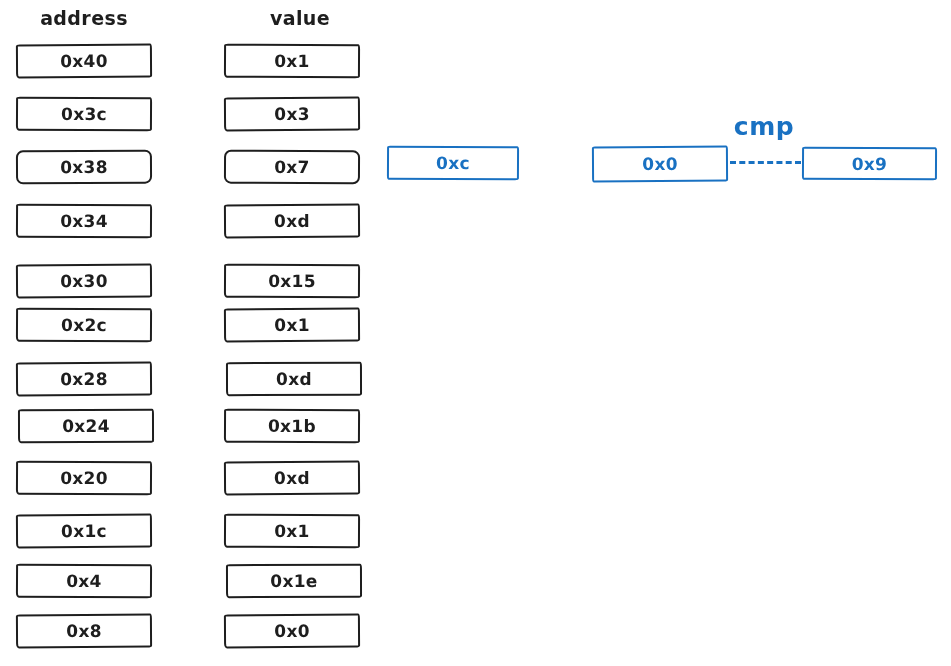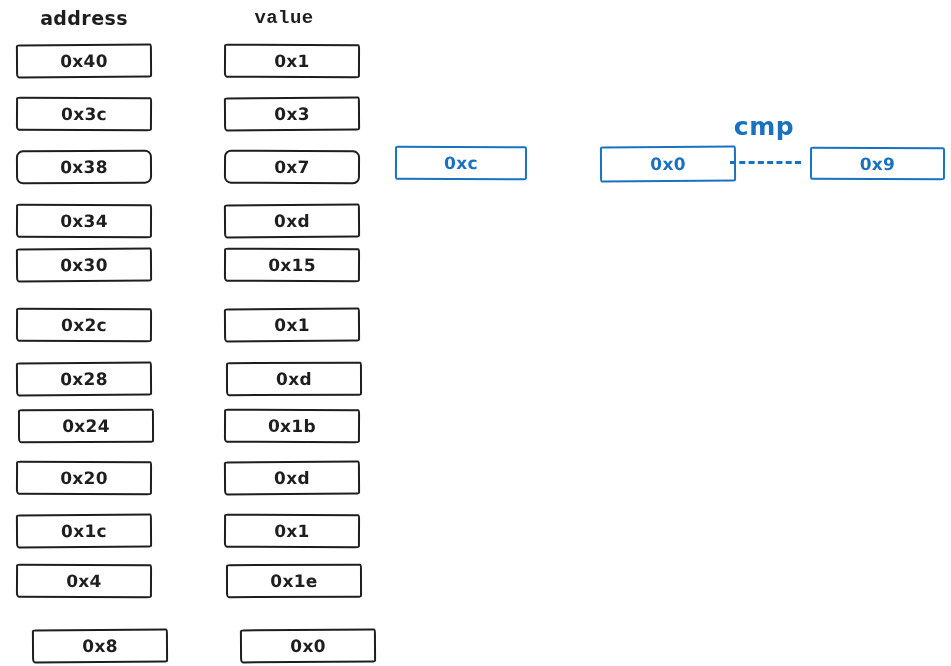--- a/index.html
+++ b/index.html
@@ -25,21 +25,21 @@
     position: absolute;
     top: 6px;
     height: 24px;
     font-size: 19px;
     letter-spacing: 0.4px;
     text-align: center;
     line-height: 24px;
     color: var(--ink);
   }
   .col-header.addr { left: 16px; width: 136px; }
-  .col-header.val  { left: 216px; width: 136px; font-family: Liberation Mono, monospace; }
+  .col-header.val  { left: 232px; width: 136px; }
 
   .cell {
     position: absolute;
     height: 34px;
     border: 2.5px solid var(--ink);
     background: var(--canvas-bg);
     display: flex;
     align-items: center;
     justify-content: center;
     font-size: 17px;
@@ -47,40 +47,39 @@
     
     border-radius: 4px 2px 5px 3px / 2px 5px 2px 5px;
   }
   .cell.addr { left: 16px;  width: 136px; }
   .cell.val  { left: 224px; width: 136px; }
 
   .r0  { top: 44px; }
   .r1  { top: 97px; }
   .r2  { top: 150px; border-radius: 7px; }
   .r3  { top: 204px; }
-  .r4  { top: 248px; }
+  .r4  { top: 264px; }
   .r5  { top: 308px; }
   .r6  { top: 362px; }
   .r7  { top: 409px; }
   .r8  { top: 461px; }
   .r9  { top: 514px; }
   .r10 { top: 564px; }
-  .r11 { top: 629px; margin-left: 16px; }
+  .r11 { top: 614px; }
 
   
   .j1 { transform: rotate(-0.35deg); }
   .j2 { transform: rotate(0.3deg); }
   .j3 { transform: rotate(-0.15deg) translateX(2px); }
 
   .cell.blue {
     border-color: var(--blue);
     color: var(--blue);
     border-width: 2.5px;
     border-radius: 3px 2px 4px 2px / 2px 4px 2px 4px;
-    margin-left: 8px;
   }
   .box-0xc { left: 387px; top: 146px; width: 132px; height: 34px; }
   .box-0x0 { left: 592px; top: 146px; width: 136px; height: 36px; }
   .box-0x9 { left: 802px; top: 147px; width: 135px; height: 33px; text-align: right; }
 
   .cmp-connector {
     position: absolute;
     left: 730px;
     top: 161px;
     width: 71px;

